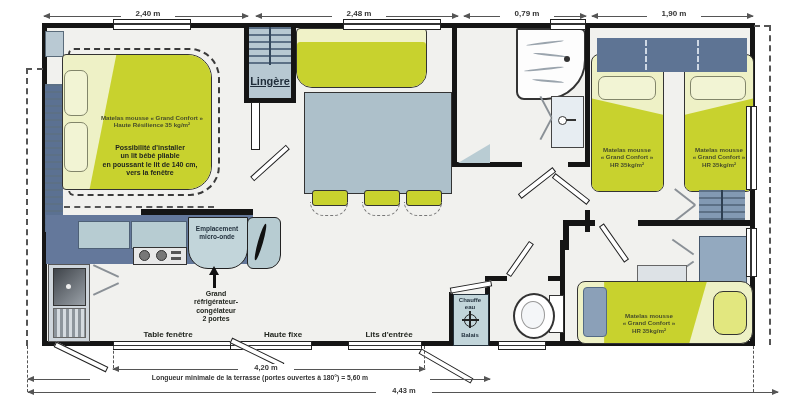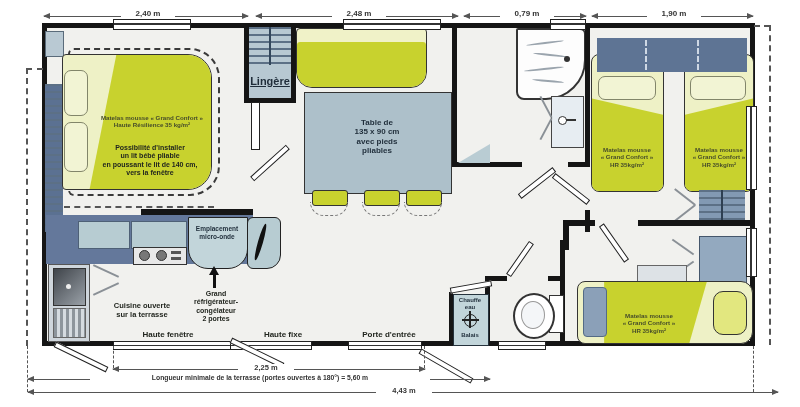--- a/index.html
+++ b/index.html
@@ -84,24 +84,20 @@
   <div class="abs" style="left:269px;top:27px;width:2px;height:38px;background:#33475c;"></div>
   <div class="abs" style="left:249px;top:65px;width:42px;height:33px;background:#b7c8d2;"></div>
   <div class="t blu" style="left:249px;top:75px;width:42px;font-size:11px;text-decoration:underline;">Lingère</div>
   <div class="leaf" style="left:251px;top:102px;width:7px;height:46px;"></div>
   <div class="leaf" style="left:246px;top:160px;width:46px;transform:rotate(-42deg);"></div>
 
   <div class="abs" style="left:296px;top:28px;width:129px;height:58px;background:#f0f2c8;border:1.5px solid #333;border-radius:4px 4px 16px 16px;overflow:hidden;">
     <div class="abs" style="left:0;top:13px;right:0;bottom:0;background:#c8d22e;border-radius:3px 3px 14px 14px;"></div>
   </div>
   <div class="abs" style="left:304px;top:92px;width:146px;height:100px;background:#adc0ca;border:1.5px solid #333;"></div>
-  <div class="t blu" style="left:314px;top:118px;width:126px;font-size:8px;">Table de
-135 x 90 cm
-avec pieds
-pliables</div>
   <div class="stool" style="left:312px;top:190px;width:34px;height:14px;"></div>
   <div class="stool" style="left:364px;top:190px;width:34px;height:14px;"></div>
   <div class="stool" style="left:406px;top:190px;width:34px;height:14px;"></div>
   <div class="arc" style="left:310px;top:202px;width:36px;height:13px;"></div>
   <div class="arc" style="left:362px;top:202px;width:36px;height:13px;"></div>
   <div class="arc" style="left:404px;top:202px;width:36px;height:13px;"></div>
 
   <div class="wall" style="left:452px;top:23px;width:5px;height:144px;"></div>
   <div class="wall" style="left:452px;top:162px;width:70px;height:5px;"></div>
   <div class="wall" style="left:568px;top:162px;width:22px;height:5px;"></div>
@@ -193,58 +189,56 @@
   <div class="t blu" style="left:189px;top:225px;width:56px;font-size:6.5px;">Emplacement
 micro-onde</div>
   <div class="abs" style="left:247px;top:217px;width:32px;height:50px;background:#b7ccd2;border:1.5px solid #222;border-radius:6px 6px 14px 6px;"></div>
   <div class="abs" style="left:258px;top:223px;width:5px;height:38px;background:#111;border-radius:50%;transform:rotate(16deg);"></div>
   <div class="abs" style="left:209px;top:266px;width:0;height:0;border-left:5px solid transparent;border-right:5px solid transparent;border-bottom:9px solid #111;"></div>
   <div class="abs" style="left:213px;top:274px;width:3px;height:14px;background:#111;"></div>
   <div class="t" style="left:180px;top:290px;width:72px;font-size:7px;">Grand
 réfrigérateur-
 congélateur
 2 portes</div>
-  <div class="t" style="left:100px;top:302px;width:84px;font-size:7.5px;">Cuisine ouverte
-sur la terrasse</div>
   <div class="abs" style="left:48px;top:264px;width:40px;height:76px;background:#cfd6dc;border:1.5px solid #555;"></div>
   <div class="abs" style="left:53px;top:268px;width:31px;height:36px;background:linear-gradient(135deg,#3f444a,#9aa1a8);border:1px solid #333;"></div>
   <div class="abs" style="left:66px;top:284px;width:5px;height:5px;background:#eee;border-radius:50%;"></div>
   <div class="abs" style="left:53px;top:308px;width:31px;height:28px;background:repeating-linear-gradient(90deg,#8d959c 0 3px,#d5dbe0 3px 6px);border:1px solid #666;"></div>
   <div class="fold" style="left:92px;top:270px;width:28px;transform:rotate(25deg);"></div>
   <div class="fold" style="left:92px;top:288px;width:28px;transform:rotate(-25deg);"></div>
 
   <div class="winh" style="left:113px;top:19px;width:76px;height:9px;"></div>
   <div class="winh" style="left:343px;top:19px;width:96px;height:9px;"></div>
   <div class="winh" style="left:550px;top:19px;width:34px;height:9px;"></div>
   <div class="winv" style="left:746px;top:106px;width:9px;height:82px;"></div>
   <div class="winv" style="left:746px;top:228px;width:9px;height:47px;"></div>
 
   <div class="winh" style="left:113px;top:341px;width:117px;height:7px;"></div>
   <div class="winh" style="left:230px;top:341px;width:80px;height:7px;"></div>
   <div class="winh" style="left:348px;top:341px;width:72px;height:7px;"></div>
   <div class="winh" style="left:498px;top:341px;width:46px;height:7px;"></div>
 
-  <div class="t" style="left:128px;top:330px;width:80px;font-size:8px;">Haute fenêtre</div>
+  <div class="t" style="left:128px;top:330px;width:80px;font-size:8px;">Table fenêtre</div>
   <div class="t" style="left:243px;top:330px;width:80px;font-size:8px;">Haute fixe</div>
-  <div class="t" style="left:346px;top:330px;width:86px;font-size:8px;">Porte d'entrée</div>
+  <div class="t" style="left:346px;top:330px;width:86px;font-size:8px;">Lits d'entrée</div>
 
   <div class="leaf" style="left:52px;top:354px;width:56px;transform:rotate(26deg);"></div>
   <div class="leaf" style="left:228px;top:350px;width:56px;transform:rotate(26deg);"></div>
   <div class="leaf" style="left:420px;top:348px;width:58px;transform:rotate(30deg);transform-origin:left center;"></div>
 
   <div class="dashv" style="left:113px;top:346px;height:22px;border-left-width:1.5px;"></div>
   <div class="dashv" style="left:424px;top:346px;height:22px;border-left-width:1.5px;"></div>
   <div class="dashv" style="left:753px;top:346px;height:46px;border-left-width:1.5px;"></div>
   <div class="dashv" style="left:27px;top:346px;height:46px;border-left-width:1.5px;"></div>
 
   <div class="dim" style="left:113px;top:369px;width:312px;">
       <i class="l"></i>
       <i class="r"></i>
     </div>
-  <span class="dlbl" style="left:238px;top:364px;width:52px;font-size:7.5px;">2,25 m</span>
+  <span class="dlbl" style="left:238px;top:364px;width:52px;font-size:7.5px;">4,20 m</span>
 
   <div class="dim" style="left:28px;top:379px;width:462px;">
       <i class="l"></i>
       <i class="r"></i>
     </div>
   <span class="dlbl" style="left:90px;top:374px;width:336px;font-size:6.8px;font-weight:600;">Longueur minimale de la terrasse (portes ouvertes à 180°) = 5,60 m</span>
 
   <div class="dim" style="left:28px;top:392px;width:750px;">
       <i class="l"></i>
       <i class="r"></i>

